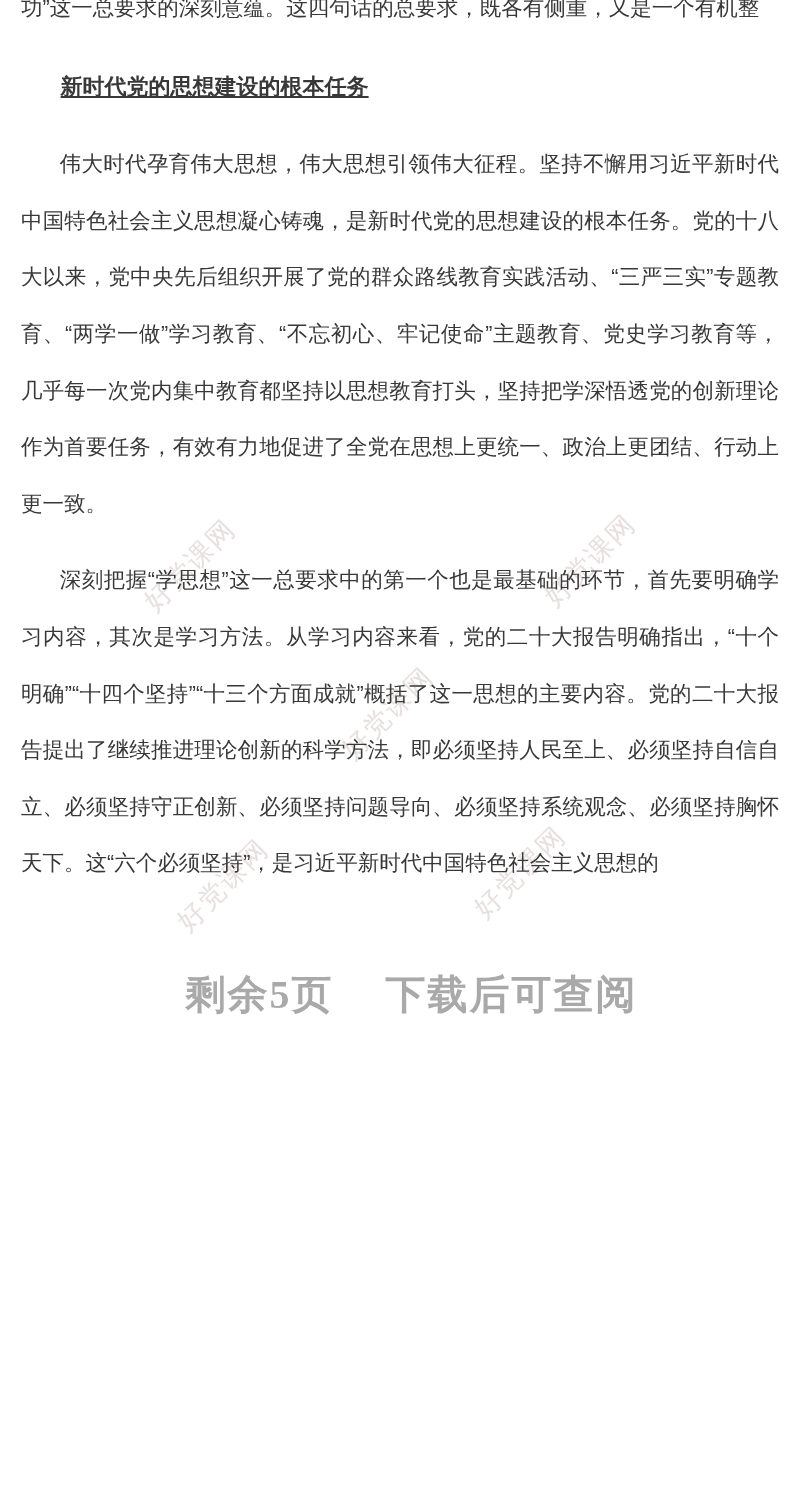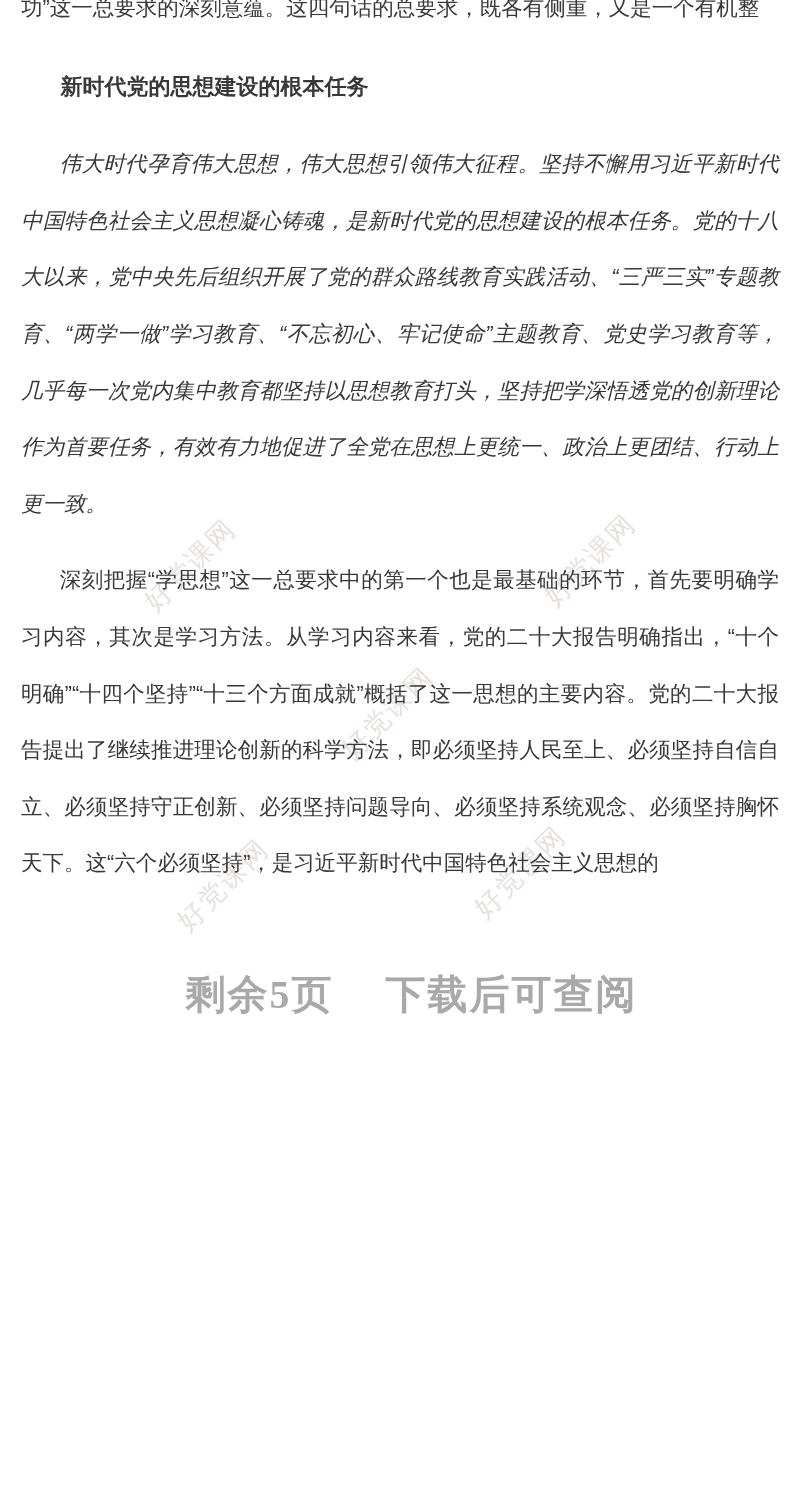--- a/index.html
+++ b/index.html
@@ -44,22 +44,23 @@
   .para { margin: 0; }
   .clipped-line { margin-top: -20px; }   
   .para-1 { margin-top: 27px; }
   .heading {
     margin-top: 22px;
     font-weight: bold;
     font-size: 22px;
     line-height: 56.6px;
     text-indent: 1.8em;
     text-align: left;
+    text-decoration: underline;
   }
-  .para-2 { margin-top: 21px; text-indent: 1.8em; font-style: italic; }
+  .para-2 { margin-top: 21px; text-indent: 1.8em; }
   .para-3 { margin-top: 20px; text-indent: 1.8em; }
   .footer {
     position: relative;
     z-index: 1;
     margin-top: 78px;
     text-align: center;
     font-family: "Liberation Serif", "DejaVu Serif", serif;
     font-weight: bold;
     font-size: 40px;
     line-height: 50px;

